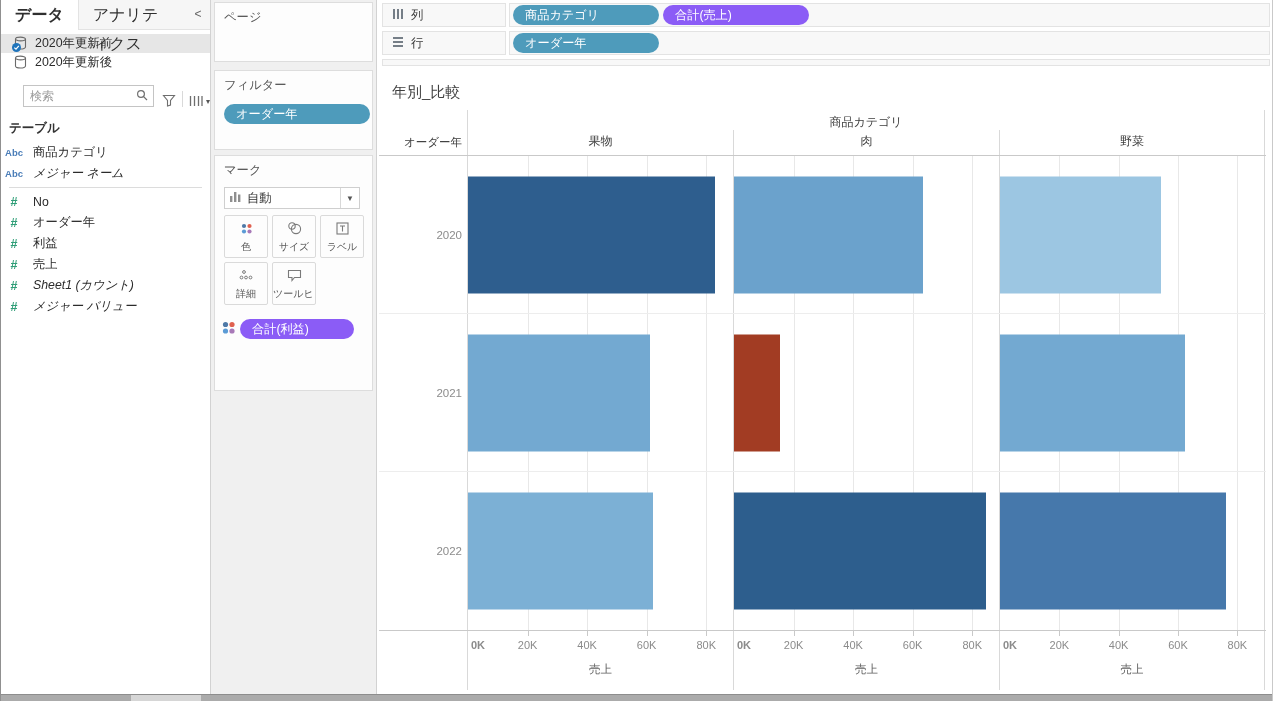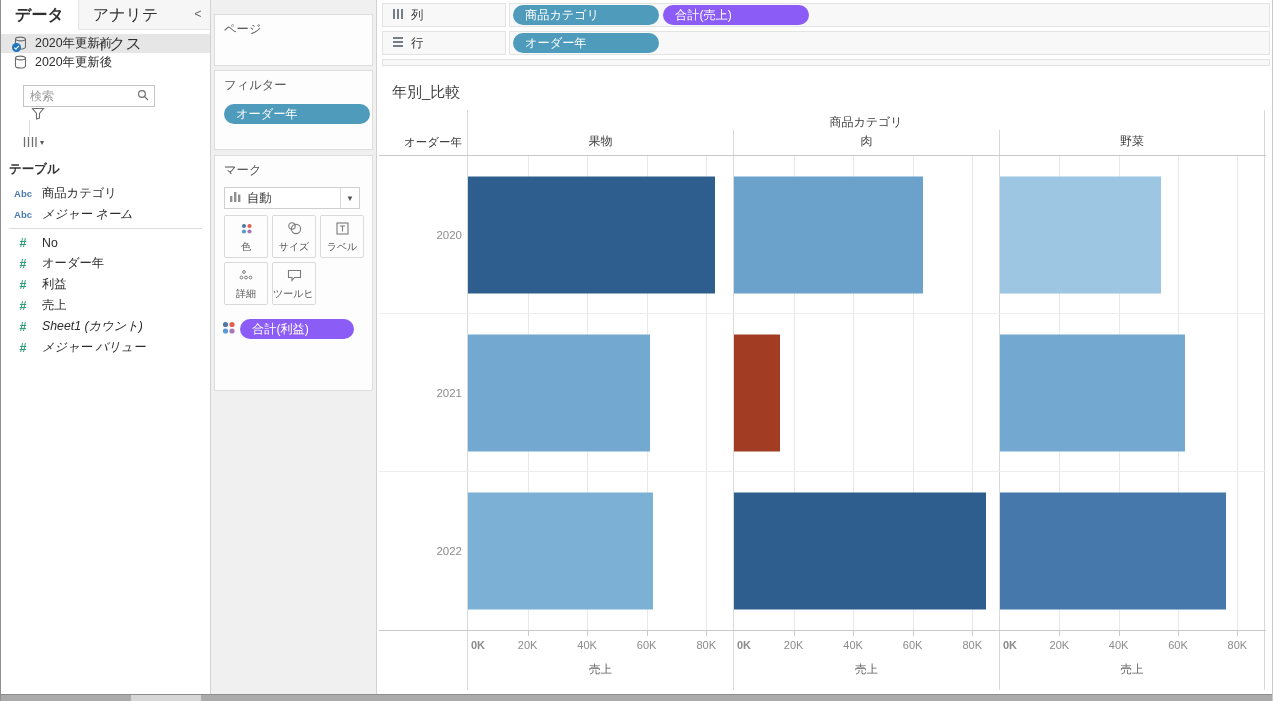--- a/index.html
+++ b/index.html
@@ -13,40 +13,40 @@
   .tabs { display:flex; height:30px; align-items:stretch; }
   .tab { padding:0 14px; line-height:29px; font-size:16px; color:#2f2f2f; cursor:default; }
   .tab.active { font-weight:600; background:#fff; border-right:1px solid #e3e3e3; }
   .tab.inactive { flex:1; background:#f6f6f6; border-bottom:1px solid #e3e3e3; }
   .collapse { width:24px; background:#f6f6f6; border-bottom:1px solid #e3e3e3; color:#666;
               text-align:center; line-height:29px; font-size:12px; }
   .ds-list { margin-top:4px; }
   .ds-row { height:19px; display:flex; align-items:center; padding-left:13px; gap:7px; font-size:12.4px; color:#2b2b2b; }
   .ds-row.sel { background:#e6e6e6; }
   .ds-ic { position:relative; width:14px; height:15px; flex:0 0 auto; }
-  .search-row { margin:13px 0 0 22px; display:flex; align-items:flex-start;flex-direction:column; }
+  .search-row { margin:13px 0 0 22px; display:flex; align-items:flex-end; }
   .search-box { width:132px; height:22px; border:1px solid #c4c4c4; background:#fff; display:flex; align-items:center; padding:0 5px 0 6px; }
   .search-ph { color:#9a9a9a; font-size:12px; flex:1; }
   .vsep { width:1px; height:16px; background:#d9d9d9; margin:0 6px; }
   .icbtn { display:flex; align-items:center; color:#5f5f5f; }
   .caret { font-size:8px; color:#555; margin-left:3px; }
   .tables-label { margin:13px 4px 5px 8px; font-size:12.5px; font-weight:600; color:#333; }
-  .f-row { height:21px; display:flex; align-items:center; padding-left:9px; gap:6px; }
+  .f-row { height:21px; display:flex; align-items:center; gap:6px; }
   .f-ic { width:26px; text-align:center; flex:0 0 auto; }
   .f-ic.abc { color:#4a7db8; font-size:9.5px; font-weight:700; }
   .f-ic.num { color:#2f9e77; font-size:12.5px; font-weight:600; }
   .f-name { font-size:12.3px; color:#2b2b2b; white-space:nowrap; }
   .f-name.it { font-style:italic; }
   .f-div { height:1px; background:#dcdcdc; margin:3px 8px; }
 
   
   .mid { position:absolute; left:210px; width:166px; top:0; bottom:7px; background:#f0f0f0; border-right:1px solid #d2d2d2; }
   .card { position:absolute; left:3px; right:3px; background:#fdfdfd; border:1px solid #ddd; }
   .card-label { font-size:12.3px; color:#565656; padding:6px 0 0 9px; }
-  .card.pages { top:14px; height:52px; }
+  .card.pages { top:2px; height:60px; }
   .card.filters { top:70px; height:80px; }
   .card.marks { top:155px; height:236px; }
   .pill { height:20px; border-radius:10px; color:#fff; font-size:12.2px; display:flex; align-items:center;
           padding:0 10px 0 12px; white-space:nowrap; overflow:hidden; }
   .pill.blue { background:#4e9bbb; }
   .pill.green { background:#8b5cf6; }
   .w146 { width:146px; } .w114 { width:114px; }
   .filter-pill-wrap { margin:10px 0 0 9px; }
   .mark-dd { margin:8px 0 0 9px; width:136px; height:22px; border:1px solid #cfcfcf; background:#fff; display:flex; align-items:center; padding-left:5px; }
   .mark-dd-label { font-size:12.3px; color:#333; margin-left:6px; flex:1; }

